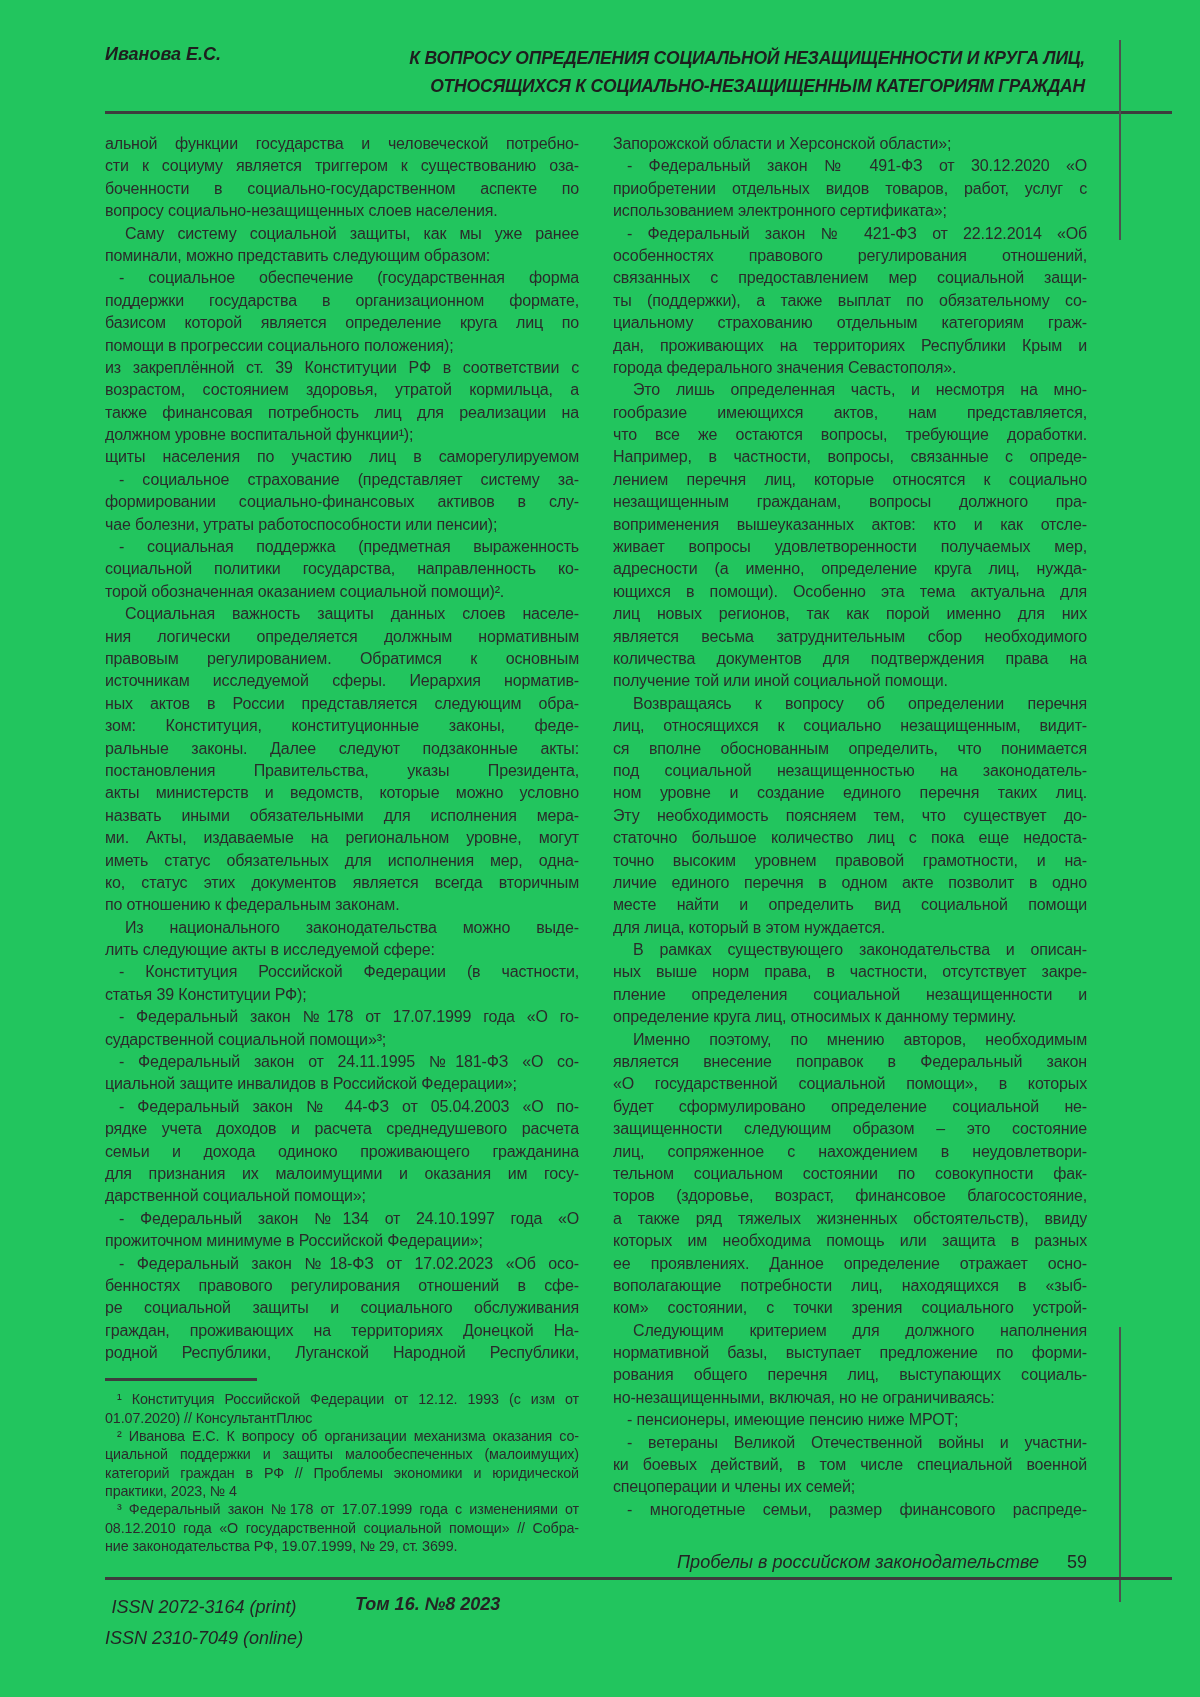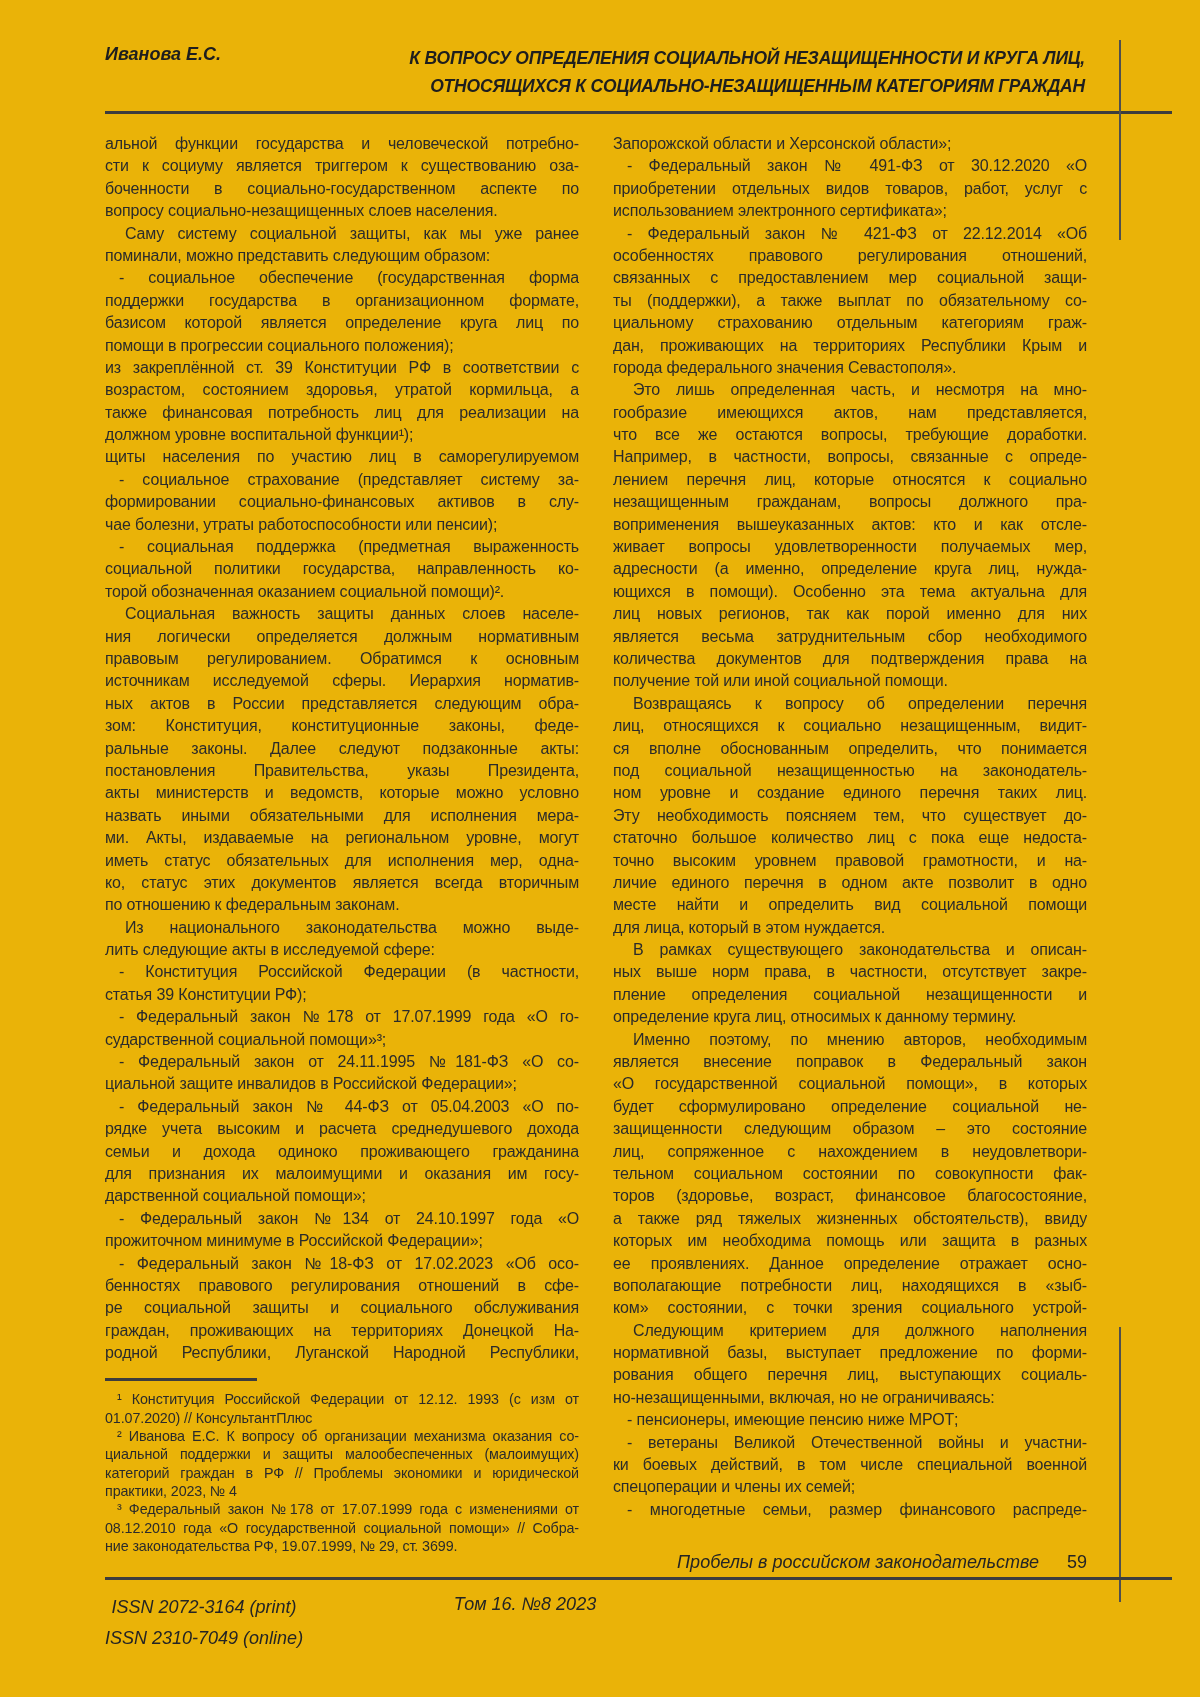--- a/index.html
+++ b/index.html
@@ -1,17 +1,17 @@
 <!DOCTYPE html>
 <html><head>
 <meta charset="utf-8">
 <style>
   html,body { margin:0; padding:0; background:#ffffff; }
   .page {
-    position:relative; width:1200px; height:1697px; background:#eab308;
+    position:relative; width:1200px; height:1697px; background:#22c55e;
     font-family:"Liberation Sans","DejaVu Sans",sans-serif; color:#2b2b2b; overflow:hidden;
   }
   .header-author {
     position:absolute; left:105px; top:44px;
     font-weight:bold; font-style:italic; font-size:18px; color:#1e1e1e;
   }
   .header-title {
     position:absolute; right:115px; top:44px; text-align:right;
     font-weight:bold; font-style:italic; font-size:17.5px; line-height:28px;
     letter-spacing:-0.2px; color:#1e1e1e;
@@ -35,22 +35,22 @@
 
   .fnblock { margin-top:14px; }
   .fnrule { width:152px; height:3px; background:#3d3d3d; margin:0 0 9px 0; }
   .fn .line { height:18.3px; line-height:18.3px; font-size:14.3px; letter-spacing:-0.1px; }
 
   .footer-issn {
     position:absolute; left:105px; top:1592px;
     font-style:italic; font-size:18px; line-height:31px; color:#242424;text-align:center;
   }
   .footer-volume {
-    position:absolute; left:355px; top:1594px; width:340px; text-align:center;
-    font-style:italic; font-size:18px; color:#242424;
+    position:absolute; left:355px; top:1594px; width:340px; 
+    font-style:italic; font-size:18px; color:#242424;font-weight:bold;
   }
   .footer-right {
     position:absolute; right:113px; top:1552px;
     font-style:italic; font-size:18px; color:#242424; white-space:nowrap;
   }
   .footer-right .pagenum { font-style:normal; margin-left:28px; }
 </style>
 </head>
 <body>
 
@@ -129,21 +129,21 @@
         <div class="par">
           <div class="line" style="text-indent: 14px;">- Федеральный закон №178 от 17.07.1999 года «О го-</div>
           <div class="line end">сударственной социальной помощи»³;</div>
         </div>
         <div class="par">
           <div class="line" style="text-indent: 14px;">- Федеральный закон от 24.11.1995 №181-ФЗ «О со-</div>
           <div class="line end">циальной защите инвалидов в Российской Федерации»;</div>
         </div>
         <div class="par">
           <div class="line" style="text-indent: 14px;">- Федеральный закон № 44-ФЗ от 05.04.2003 «О по-</div>
-          <div class="line">рядке учета высоким и расчета среднедушевого дохода</div>
+          <div class="line">рядке учета доходов и расчета среднедушевого расчета</div>
           <div class="line">семьи и дохода одиноко проживающего гражданина</div>
           <div class="line">для признания их малоимущими и оказания им госу-</div>
           <div class="line end">дарственной социальной помощи»;</div>
         </div>
         <div class="par">
           <div class="line" style="text-indent: 14px;">- Федеральный закон №134 от 24.10.1997 года «О</div>
           <div class="line end">прожиточном минимуме в Российской Федерации»;</div>
         </div>
         <div class="par">
           <div class="line" style="text-indent: 14px;">- Федеральный закон №18-ФЗ от 17.02.2023 «Об осо-</div>

